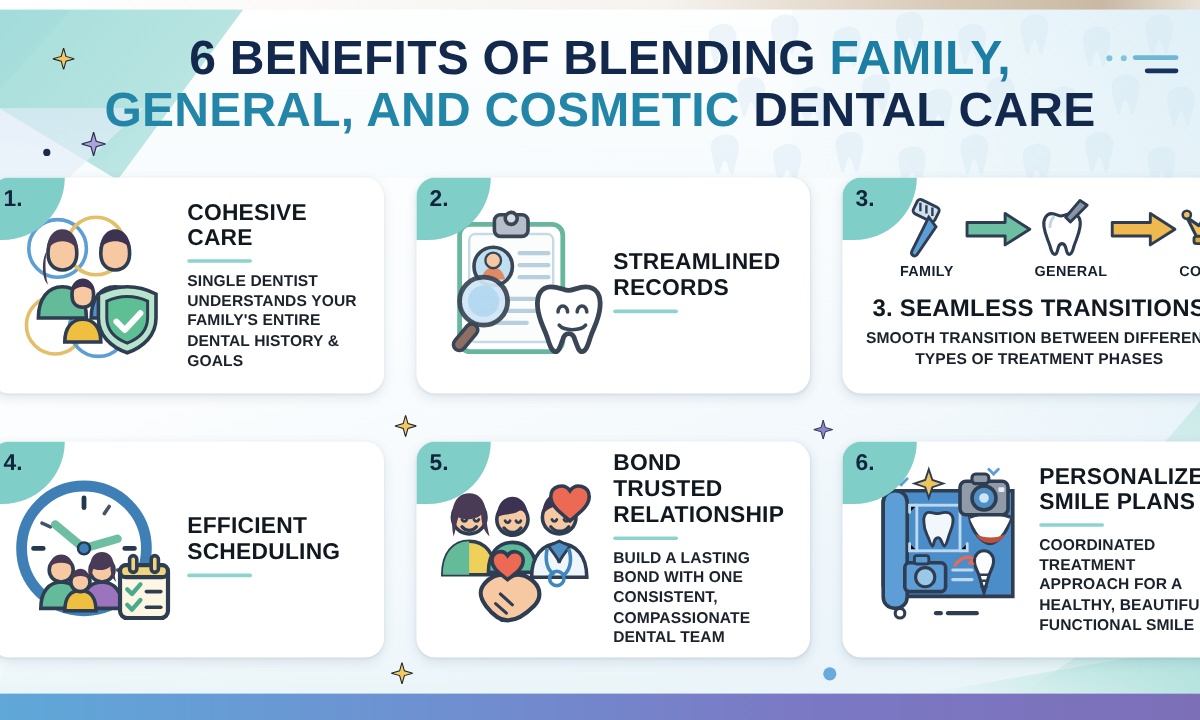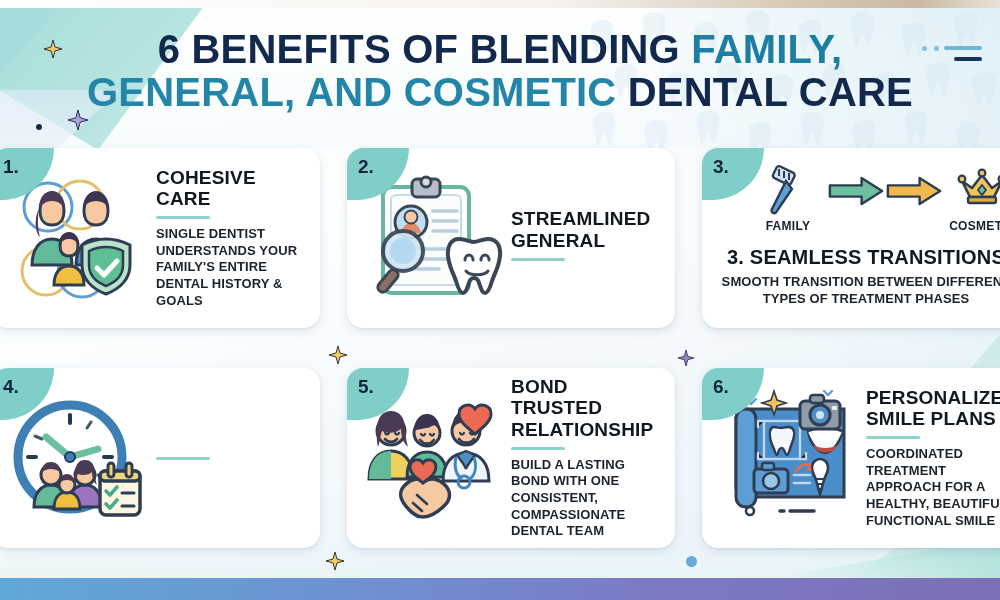--- a/index.html
+++ b/index.html
@@ -76,21 +76,21 @@
   .card-inner{display:flex;align-items:center;height:100%;padding:10px 12px 10px 10px;box-sizing:border-box;}
   .art{flex:0 0 auto;width:150px;height:150px;display:flex;align-items:center;justify-content:center;}
   .copy{flex:1 1 auto;padding-left:4px;min-width:0;}
   .c-title{font-size:19px;font-weight:bold;color:#111820;line-height:1.12;letter-spacing:.2px;}
   .c-rule{width:54px;height:3px;background:#8fd3cf;border-radius:2px;margin:7px 0 7px;}
   .c-body{font-size:13px;font-weight:bold;color:#1c222c;line-height:1.28;letter-spacing:.1px;}
 
   
   .card-flow{display:block;padding:14px 10px 10px;box-sizing:border-box;height:100%;}
   .flow-row{display:flex;align-items:center;justify-content:flex-start;gap:2px;padding-left:38px;height:74px;}
-  .flow-item{display:flex;flex-direction:column;align-items:center;width:82px;}
+  .flow-item{display:flex;flex-direction:column;width:82px;}
   .flow-lab{font-size:12px;font-weight:bold;color:#15202e;margin-top:4px;letter-spacing:.3px;}
   .flow-arrow{width:56px;height:30px;margin-bottom:16px;flex:0 0 auto;}
   .flow-title{font-size:20px;font-weight:bold;color:#101820;text-align:center;margin-top:10px;letter-spacing:.2px;}
   .flow-sub{font-size:13px;font-weight:bold;color:#1c222c;text-align:center;line-height:1.3;margin-top:5px;letter-spacing:.1px;}
 </style>
 </head>
 <body>
 
 <div class="stage">
 
@@ -253,21 +253,21 @@
           </g>
           <path d="M98 72c7 0 11 3 15 3s8-3 14-3c9 0 13 7 12 17-1 11-5 16-8 25-2 7-4 12-7 12s-4-5-6-10c-1-4-3-5-5-5s-4 1-5 5c-2 5-3 10-6 10s-5-5-7-12c-3-9-7-14-8-25-1-10 3-17 11-17Z" fill="#ffffff" stroke="#3a4656" stroke-width="4"></path>
           <g fill="none" stroke="#3a4656" stroke-width="3" stroke-linecap="round">
             <path d="M104 93c0-3 2-5 4-5s4 2 4 5"></path>
             <path d="M120 93c0-3 2-5 4-5s4 2 4 5"></path>
             <path d="M105 104c4 5 18 5 22 0"></path>
           </g>
         </svg>
       </div>
       <div class="copy">
-        <div class="c-title">STREAMLINED GENERAL</div>
+        <div class="c-title">STREAMLINED RECORDS</div>
         <div class="c-rule"></div>
       </div>
     </div>
   </div>
 
   <div class="card" style="left:702px;top:148px;width:328px;height:180px;">
     <div class="badge">
         <span>3.</span>
       </div>
     <div class="card-flow">
@@ -283,20 +283,28 @@
               </g>
             <path d="M24 16 10 44c-1.5 3 1.5 5.5 4 3.5L30 24Z" fill="#5d9ed4" stroke="#2f3d52" stroke-width="2.4"></path>
           </svg>
           <div class="flow-lab">FAMILY</div>
         </div>
 
         <svg class="flow-arrow" viewBox="0 0 60 32" aria-hidden="true">
           <path d="M2 10h34V2l22 14-22 14v-8H2Z" fill="#6cbfa1" stroke="#2f3d52" stroke-width="2.6" stroke-linejoin="round"></path>
         </svg>
 
+        <div class="flow-item">
+          <svg width="52" height="50" viewBox="0 0 52 50" aria-hidden="true">
+            <path d="M14 13c4 0 6 2 8 2s5-2 9-2c6 0 8 5 7 11-1 7-3 10-5 16-1 4-2 7-4 7s-2-3-3-6c-1-3-2-3-3-3s-2 0-3 3c-1 3-1 6-3 6s-3-3-4-7c-2-6-4-9-5-16-1-6 2-11 6-11Z" fill="#ffffff" stroke="#2f3d52" stroke-width="2.6"></path>
+            <path d="M16 16c-2 2-3 5-3 8" stroke="#c4d4e0" stroke-width="2.4" fill="none" stroke-linecap="round"></path>
+            <path d="M38 2l6 4-14 14-4-4Z" fill="#8795a5" stroke="#2f3d52" stroke-width="2.4" stroke-linejoin="round"></path>
+          </svg>
+          <div class="flow-lab">GENERAL</div>
+        </div>
 
         <svg class="flow-arrow" viewBox="0 0 60 32" aria-hidden="true">
           <path d="M2 10h34V2l22 14-22 14v-8H2Z" fill="#f0b94f" stroke="#2f3d52" stroke-width="2.6" stroke-linejoin="round"></path>
         </svg>
 
         <div class="flow-item">
           <svg width="52" height="50" viewBox="0 0 52 50" aria-hidden="true">
             <path d="M6 16 14 32h24l8-16-10 7-10-13-10 13Z" fill="#efc45c" stroke="#2f3d52" stroke-width="2.6" stroke-linejoin="round"></path>
             <rect x="12" y="32" width="28" height="6" rx="2" fill="#e0a93f" stroke="#2f3d52" stroke-width="2.4"></rect>
             <circle cx="6" cy="14" r="3.4" fill="#efc45c" stroke="#2f3d52" stroke-width="2.2"></circle>
@@ -360,20 +368,21 @@
             <path d="M100 104l4 4 7-8" fill="none" stroke="#4aab8c" stroke-width="3.6" stroke-linecap="round" stroke-linejoin="round"></path>
             <path d="M100 117l4 4 7-8" fill="none" stroke="#4aab8c" stroke-width="3.6" stroke-linecap="round" stroke-linejoin="round"></path>
             <g stroke="#2f3d52" stroke-width="3" stroke-linecap="round">
                 <path d="M116 106h12"></path>
                 <path d="M116 119h12"></path>
               </g>
           </g>
         </svg>
       </div>
       <div class="copy">
+        <div class="c-title">EFFICIENT SCHEDULING</div>
         <div class="c-rule"></div>
       </div>
     </div>
   </div>
 
   <div class="card" style="left:347px;top:368px;width:328px;height:180px;">
     <div class="badge">
         <span>5.</span>
       </div>
     <div class="card-inner">

